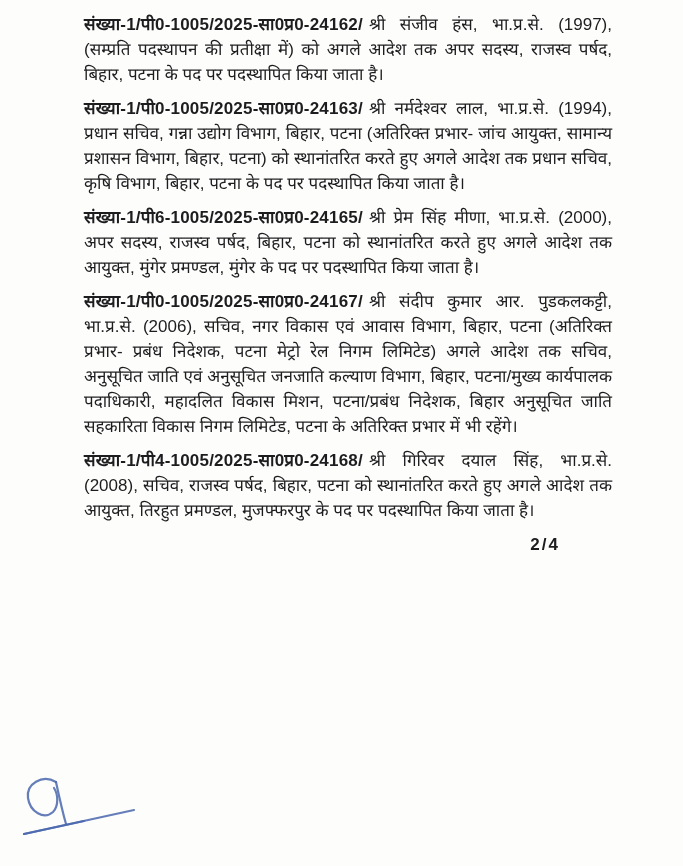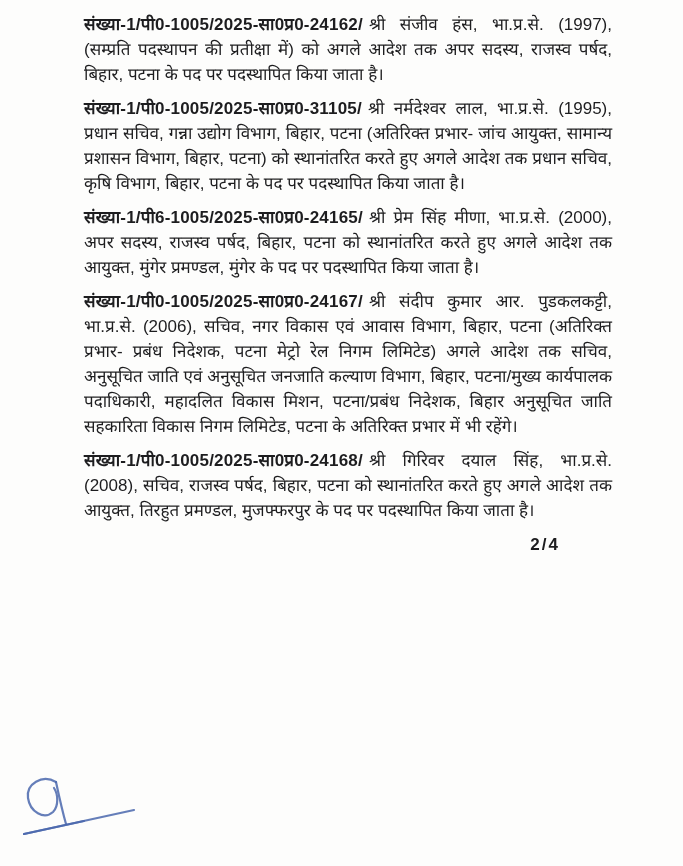--- a/index.html
+++ b/index.html
@@ -73,30 +73,30 @@
   }
 </style>
 </head>
 <body>
 
 <div class="page">
   <div class="content">
 
     <p class="order"><span class="ref">संख्या-1/पी0-1005/2025-सा0प्र0-24162/</span><span class="body">श्री संजीव हंस, भा.प्र.से. (1997), (सम्प्रति पदस्थापन की प्रतीक्षा में) को अगले आदेश तक अपर सदस्य, राजस्व पर्षद, बिहार, पटना के पद पर पदस्थापित किया जाता है।</span></p>
 
-    <p class="order"><span class="ref">संख्या-1/पी0-1005/2025-सा0प्र0-31105/</span><span class="body">श्री नर्मदेश्वर लाल, भा.प्र.से. (1995), प्रधान सचिव, गन्ना उद्योग विभाग, बिहार, पटना (अतिरिक्त प्रभार- जांच आयुक्त, सामान्य प्रशासन विभाग, बिहार, पटना) को स्थानांतरित करते हुए अगले आदेश तक प्रधान सचिव, कृषि विभाग, बिहार, पटना के पद पर पदस्थापित किया जाता है।</span></p>
+    <p class="order"><span class="ref">संख्या-1/पी0-1005/2025-सा0प्र0-24163/</span><span class="body">श्री नर्मदेश्वर लाल, भा.प्र.से. (1994), प्रधान सचिव, गन्ना उद्योग विभाग, बिहार, पटना (अतिरिक्त प्रभार- जांच आयुक्त, सामान्य प्रशासन विभाग, बिहार, पटना) को स्थानांतरित करते हुए अगले आदेश तक प्रधान सचिव, कृषि विभाग, बिहार, पटना के पद पर पदस्थापित किया जाता है।</span></p>
 
 
 
     <p class="order"><span class="ref">संख्या-1/पी6-1005/2025-सा0प्र0-24165/</span><span class="body">श्री प्रेम सिंह मीणा, भा.प्र.से. (2000), अपर सदस्य, राजस्व पर्षद, बिहार, पटना को स्थानांतरित करते हुए अगले आदेश तक आयुक्त, मुंगेर प्रमण्डल, मुंगेर के पद पर पदस्थापित किया जाता है।</span></p>
 
 
     <p class="order"><span class="ref">संख्या-1/पी0-1005/2025-सा0प्र0-24167/</span><span class="body">श्री संदीप कुमार आर. पुडकलकट्टी, भा.प्र.से. (2006), सचिव, नगर विकास एवं आवास विभाग, बिहार, पटना (अतिरिक्त प्रभार- प्रबंध निदेशक, पटना मेट्रो रेल निगम लिमिटेड) अगले आदेश तक सचिव, अनुसूचित जाति एवं अनुसूचित जनजाति कल्याण विभाग, बिहार, पटना/मुख्य कार्यपालक पदाधिकारी, महादलित विकास मिशन, पटना/प्रबंध निदेशक, बिहार अनुसूचित जाति सहकारिता विकास निगम लिमिटेड, पटना के अतिरिक्त प्रभार में भी रहेंगे।</span></p>
 
-    <p class="order"><span class="ref">संख्या-1/पी0-1005/2025-सा0प्र0-24168/</span><span class="body">श्री गिरिवर दयाल सिंह, भा.प्र.से. (2008), सचिव, राजस्व पर्षद, बिहार, पटना को स्थानांतरित करते हुए अगले आदेश तक आयुक्त, तिरहुत प्रमण्डल, मुजफ्फरपुर के पद पर पदस्थापित किया जाता है।</span></p>
+    <p class="order"><span class="ref">संख्या-1/पी4-1005/2025-सा0प्र0-24168/</span><span class="body">श्री गिरिवर दयाल सिंह, भा.प्र.से. (2008), सचिव, राजस्व पर्षद, बिहार, पटना को स्थानांतरित करते हुए अगले आदेश तक आयुक्त, तिरहुत प्रमण्डल, मुजफ्फरपुर के पद पर पदस्थापित किया जाता है।</span></p>
 
     <div class="page-number">2/4</div>
   </div>
 
   <svg class="signature" viewBox="0 0 150 80" aria-hidden="true">
     <path d="M40 8 C26 0 10 10 12 24 C14 38 28 46 37 38 C43 32 42 20 38 14" stroke="#4a67ad"></path>
     <path d="M40 8 C43 22 46 36 50 50" stroke="#4a67ad"></path>
     <path d="M8 60 L118 36" stroke="#4a67ad"></path>
     <path d="M8 60 L68 47" stroke="#4a67ad"></path>
   </svg>

